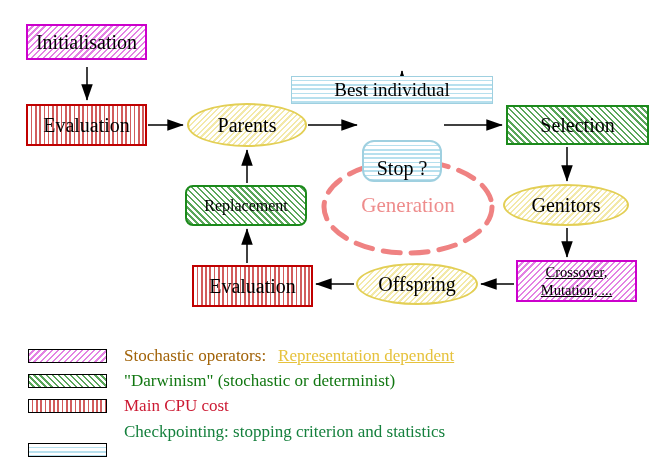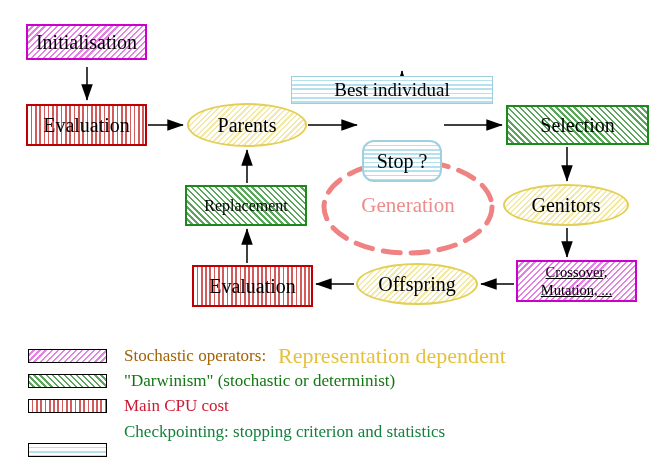--- a/index.html
+++ b/index.html
@@ -14,32 +14,32 @@
   }
   .rect{border:2px solid;}
   .ellipse{border:2px solid;border-radius:50%;}
   .hatch-magenta{border-color:#CC00CC;background:repeating-linear-gradient(135deg,#fff 0 2.7px,#E382E3 2.7px 4.3px);}
   .hatch-green{border-color:#1B8A1B;background:repeating-linear-gradient(45deg,#fff 0 2.6px,#5AA65A 2.6px 4.3px);}
   .stripes-red{border-color:#C00000;background:repeating-linear-gradient(90deg,#fff 0 2.6px,#D25C5C 2.6px 4.3px);}
   .stripes-cyan{border-color:#9FD0E0;background:repeating-linear-gradient(180deg,#fff 0 2.6px,#B7E0EE 2.6px 4.3px);margin-top:36px;}
   .hatch-yellow{border-color:#E3CF55;background:repeating-linear-gradient(135deg,#fff 0 2.4px,#F3E9A9 2.4px 4px);}
   .fs20{font-size:20px;}
   .fs19{font-size:19px;}
-  .fs16{font-size:16px;}
+  .fs16{font-size:16px;border-radius:8px;}
   .fs14{font-size:14.5px;line-height:1.25;text-decoration:underline;}
-  .rounded{border-radius:12px;}
+  .rounded{border-radius:12px;align-items:flex-end;}
   #generation-label{
     position:absolute;z-index:2;left:338px;top:193px;width:140px;text-align:center;
     font-size:21px;color:#EE8C8C;
   }
   #legend{position:absolute;left:0;top:341px;width:662px;z-index:2;}
   .legend-row{position:absolute;left:28px;height:16px;display:flex;align-items:center;}
   .legend-swatch{width:79px;height:14px;box-sizing:border-box;border:1px solid;flex:0 0 auto;}
   .legend-text{margin-left:17px;font-size:17px;white-space:nowrap;}
-  .legend-text2{margin-left:12px;font-size:22px;white-space:nowrap;}
+  .legend-text2{margin-left:12px;font-size:17px;white-space:nowrap;text-decoration:underline;}
 </style>
 </head>
 <body>
 
 <div id="canvas">
 
   <svg id="arrows" viewBox="0 0 662 471">
     <defs>
       <marker id="ah" viewBox="0 0 10 8" refX="9.5" refY="4" markerWidth="11" markerHeight="9" orient="auto">
         <path d="M0,0.5 L10,4 L0,7.5 z" fill="#000"></path>

